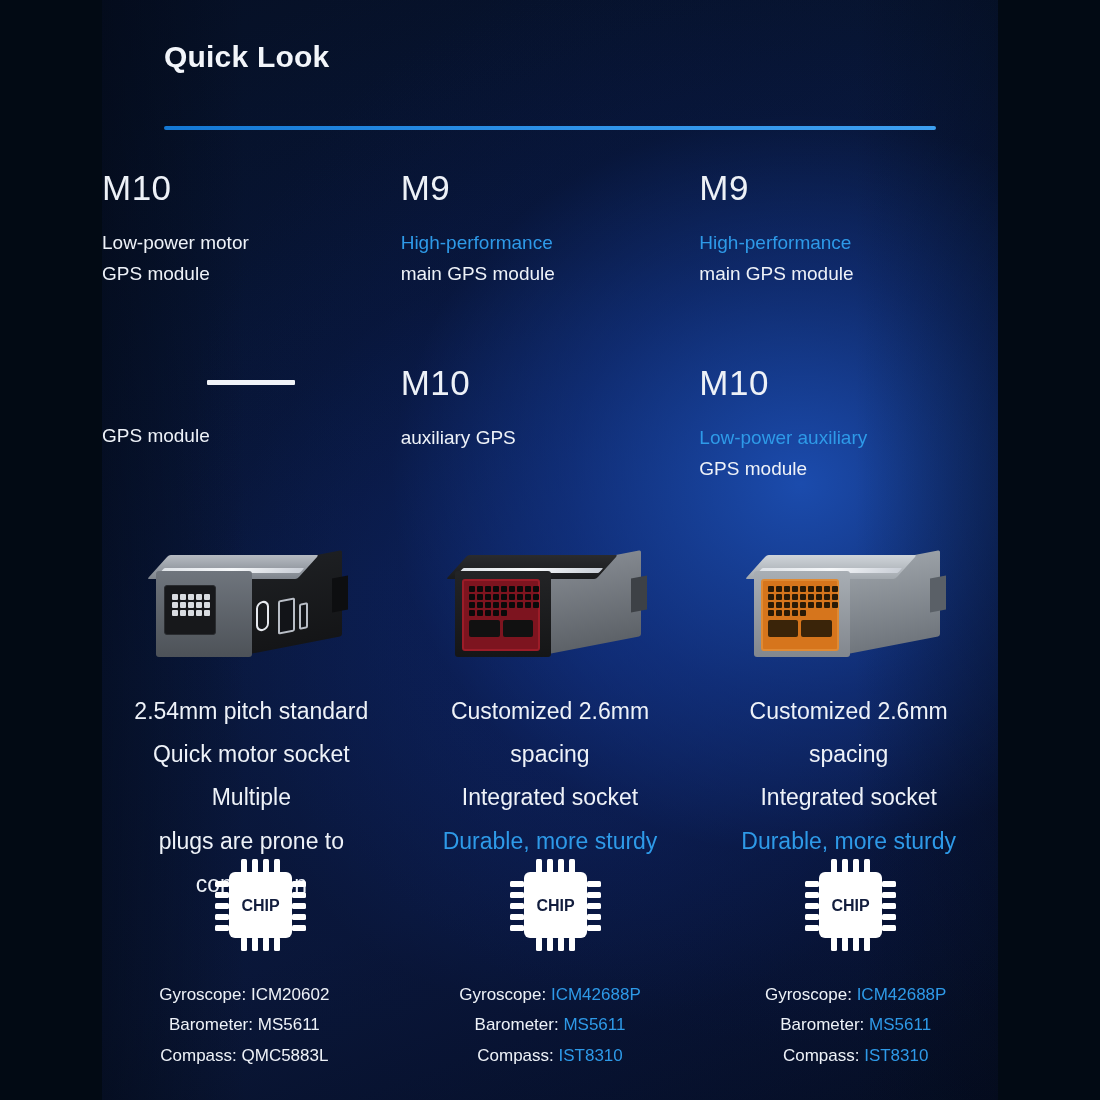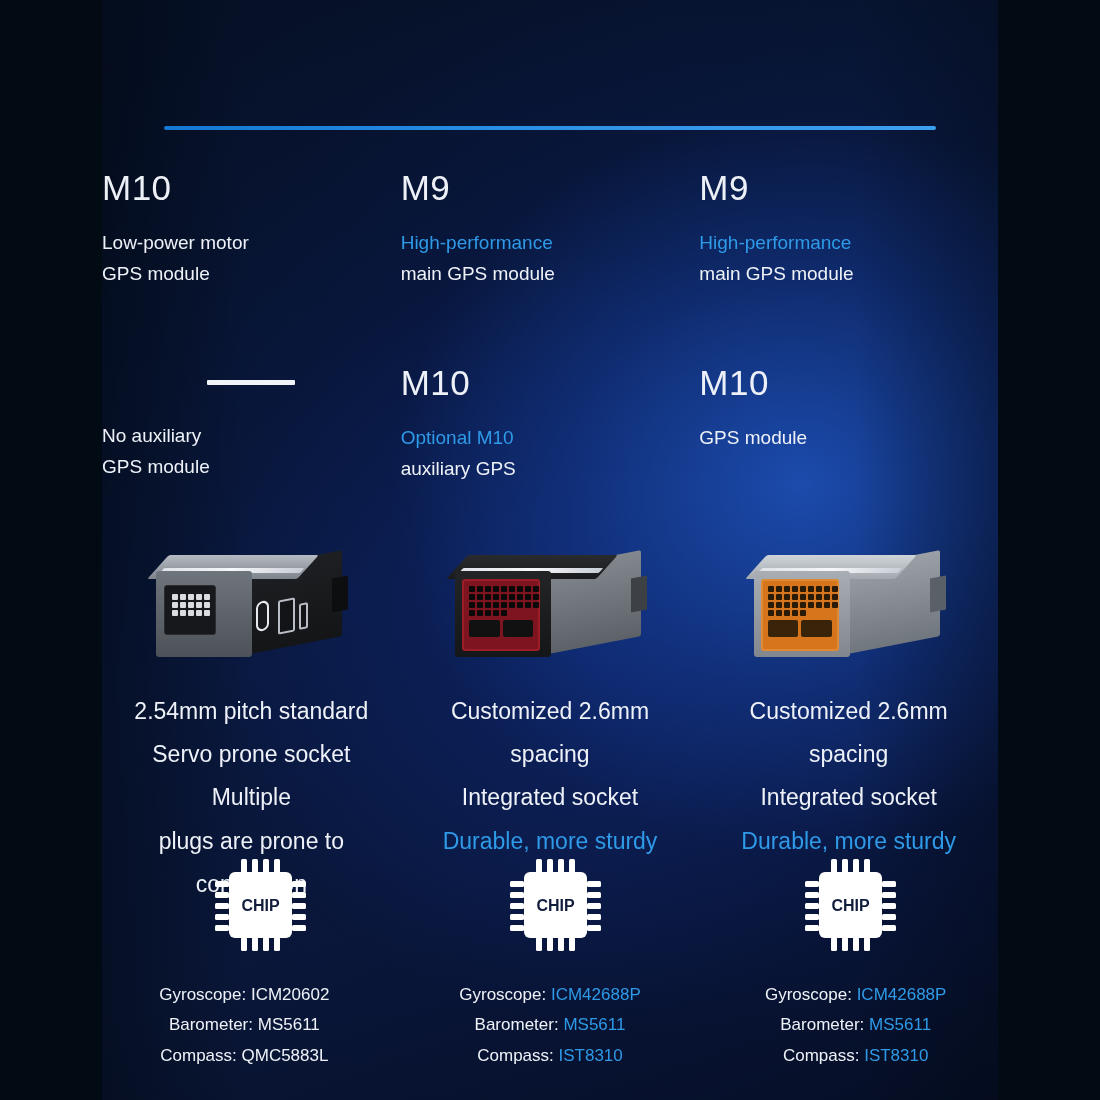--- a/index.html
+++ b/index.html
@@ -176,20 +176,21 @@
   .specline .val-w { color:#eef2f8; }
   .specline .val-b { color:#2e9ae8;margin-top:32px; }
 </style>
 </head>
 <body>
 
 <div id="page">
   <div id="slide">
     <div class="inner">
 
+      <div class="title">Quick Look</div>
       <div class="rule"></div>
 
       <div class="cols" style="top:170px;">
         <div class="col row-main">
           <div class="big">M10</div>
           <div class="sub">
             <div class="wt">Low-power motor</div>
             <div class="wt">GPS module</div>
           </div>
         </div>
@@ -206,34 +207,33 @@
             <div class="hl">High-performance</div>
             <div class="wt">main GPS module</div>
           </div>
         </div>
       </div>
 
       <div class="cols" style="top:365px;">
         <div class="col row-aux">
           <span class="dash"></span>
           <div class="sub">
-            <div class="wt">No auxiliary</div>
             <div class="wt">GPS module</div>
           </div>
         </div>
         <div class="col row-aux">
           <div class="big">M10</div>
           <div class="sub">
-            <div class="hl">Optional M10</div>
             <div class="wt">auxiliary GPS</div>
           </div>
         </div>
         <div class="col row-aux">
           <div class="big">M10</div>
           <div class="sub">
+            <div class="hl">Low-power auxiliary</div>
             <div class="wt">GPS module</div>
           </div>
         </div>
       </div>
 
       <div class="photos">
 
         <div class="pcell">
           <div class="device">
             <div class="box">
@@ -371,21 +371,21 @@
             </div>
           </div>
         </div>
 
       </div>
 
       <div class="caps">
         <div class="capcell">
           <div class="cap">
             <div class="wt">2.54mm pitch standard</div>
-            <div class="wt">Servo prone socket Multiple</div>
+            <div class="wt">Quick motor socket Multiple</div>
             <div class="wt">plugs are prone to congestion</div>
           </div>
         </div>
         <div class="capcell">
           <div class="cap">
             <div class="wt">Customized 2.6mm spacing</div>
             <div class="wt">Integrated socket</div>
             <div class="hl">Durable, more sturdy</div>
           </div>
         </div>

